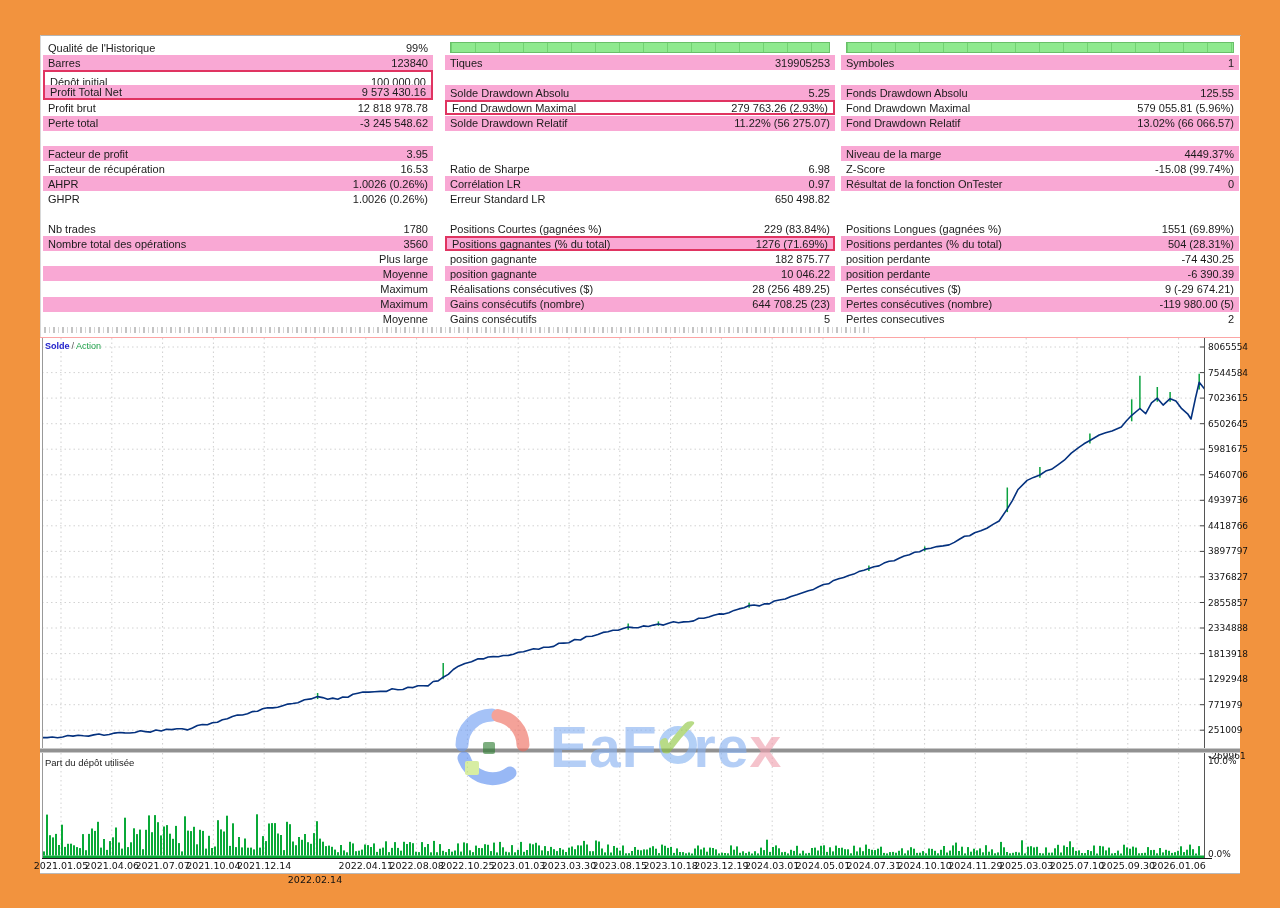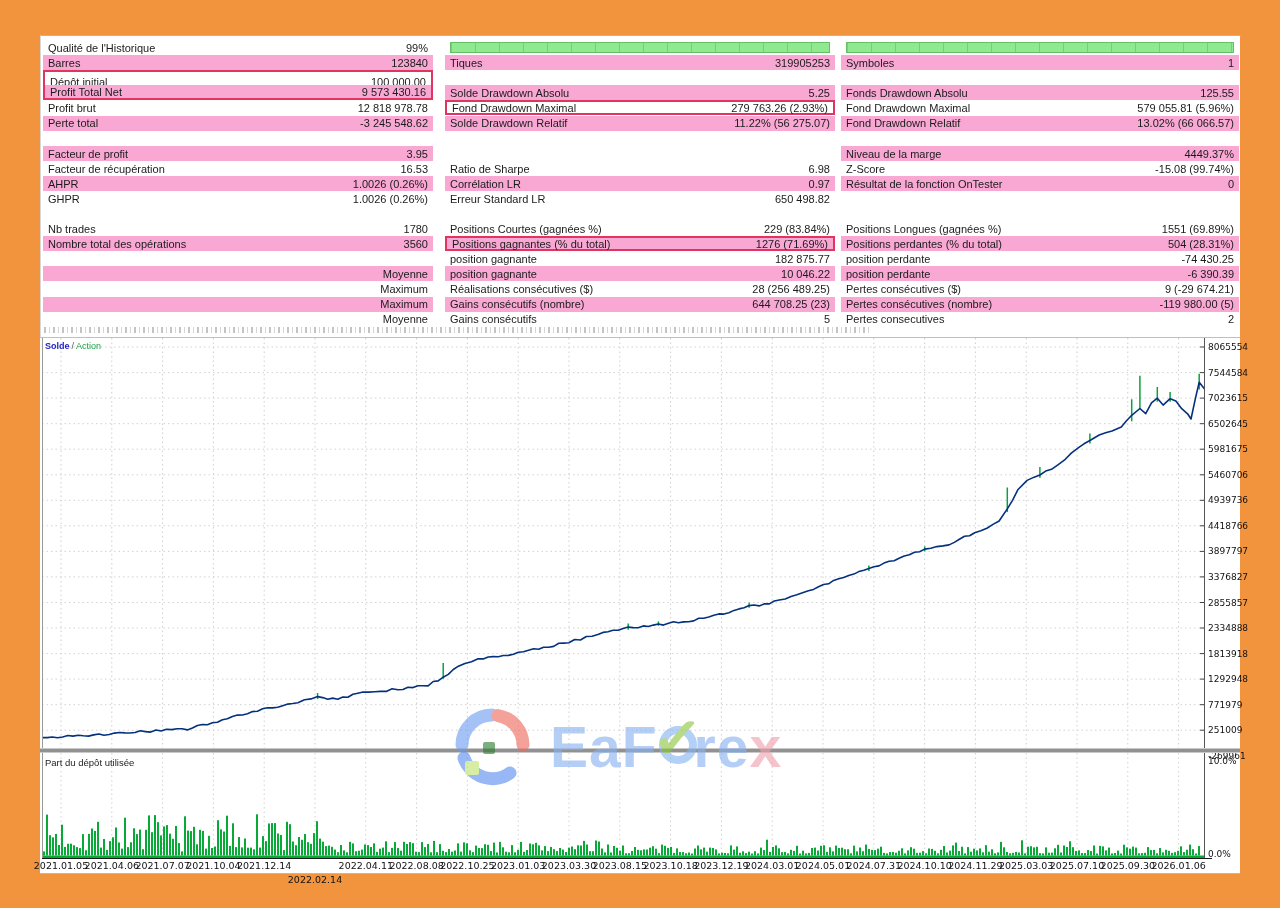--- a/index.html
+++ b/index.html
@@ -197,20 +197,24 @@
         <span class="lbl">Nombre total des opérations</span>
         <span class="val">3560</span>
       </div>
       <div class="cell shade hl-single" style="left: 404px; top: 200.1px; width: 390px; height: 15.1px;">
         <span class="lbl">Positions gagnantes (% du total)</span>
         <span class="val">1276 (71.69%)</span>
       </div>
       <div class="cell shade" style="left: 800px; top: 200.1px; width: 398px; height: 15.1px;">
         <span class="lbl">Positions perdantes (% du total)</span>
         <span class="val">504 (28.31%)</span>
+      </div>
+      <div class="cell" style="left: 2px; top: 215.2px; width: 390px; height: 15.1px;">
+        <span class="lbl"></span>
+        <span class="val">Plus large</span>
       </div>
       <div class="cell" style="left: 404px; top: 215.2px; width: 390px; height: 15.1px;">
         <span class="lbl">position gagnante</span>
         <span class="val">182 875.77</span>
       </div>
       <div class="cell" style="left: 800px; top: 215.2px; width: 398px; height: 15.1px;">
         <span class="lbl">position perdante</span>
         <span class="val">-74 430.25</span>
       </div>
       <div class="cell shade" style="left: 2px; top: 230.3px; width: 390px; height: 15.1px;">

